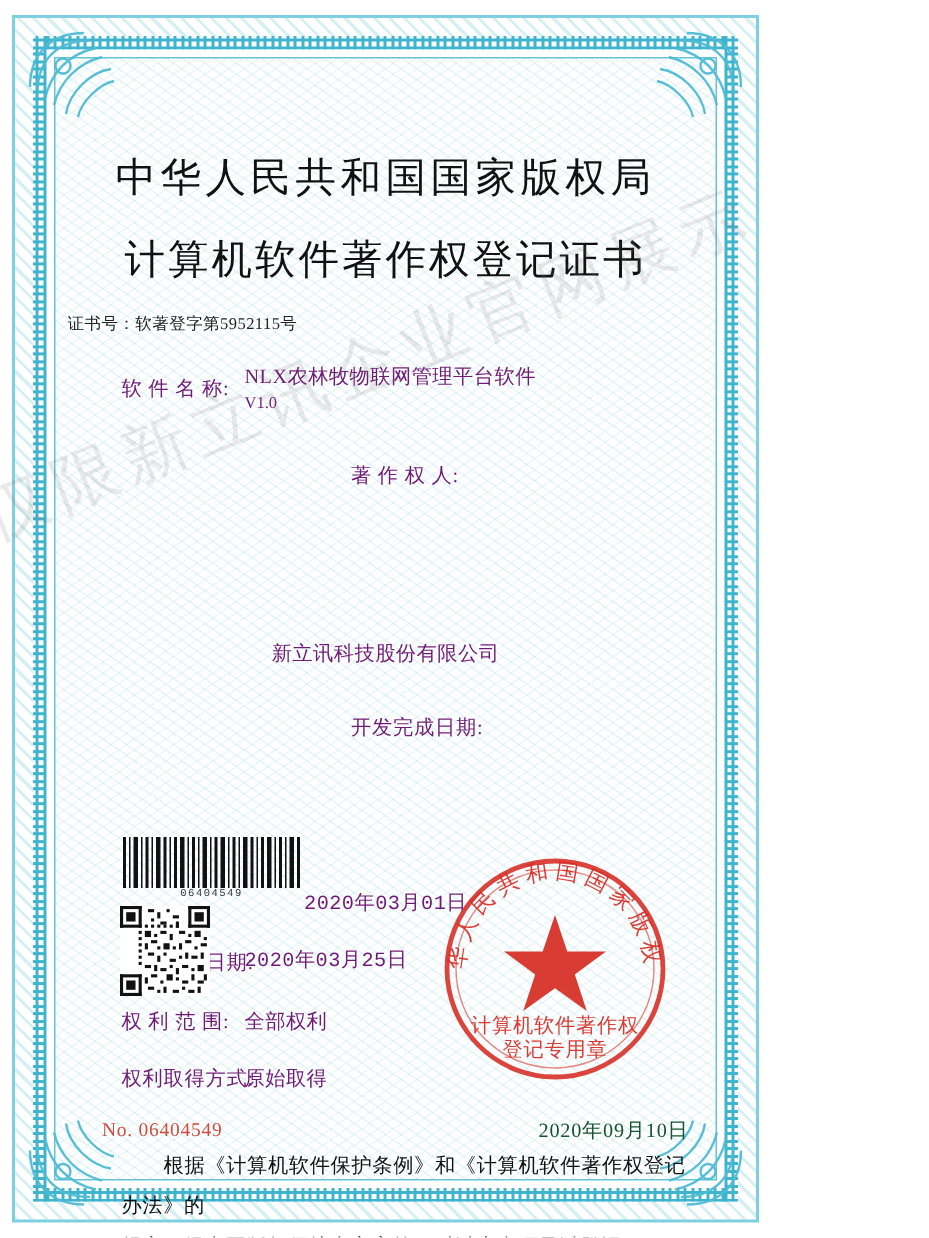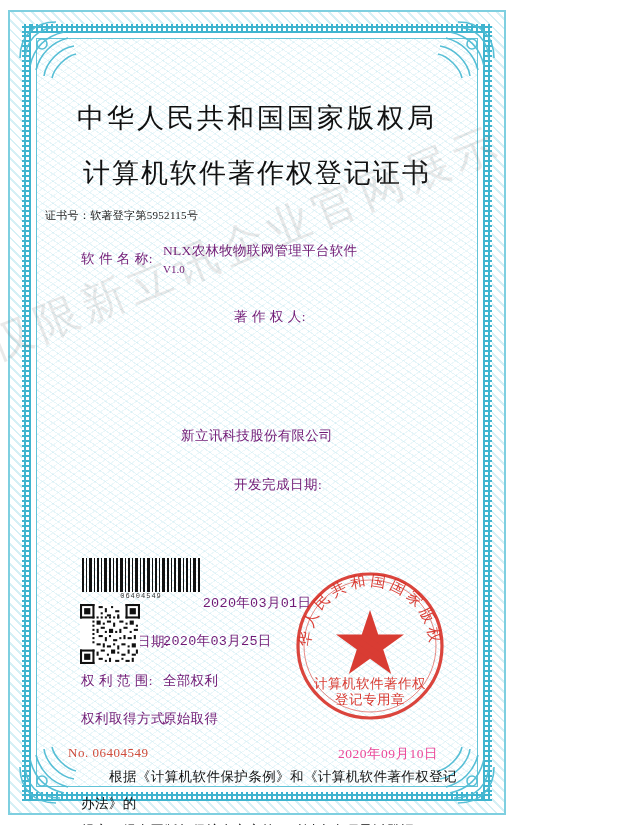--- a/index.html
+++ b/index.html
@@ -216,34 +216,34 @@
     right: 68px;
     top: 570px;
     width: 152px;
     height: 152px;
   }
 
   
   .footer {
     position: absolute;
     left: 68px;
-    right: 76px;
+    right: 55px;
     top: 745px;
     display: flex;
     justify-content: space-between;
     font-size: 13px;
     color: #c0392b;
   }
   .footer .serial {
     color: #cf4b3b;
     font-family: "Liberation Serif", serif;
     letter-spacing: 0.5px;
   }
   .footer .date {
-    color: #ec4899;
+    color: #14532d;
     font-size: 13.5px;
     letter-spacing: 0.5px;
   }
 
   
   .watermark {
     position: absolute;
     left: 30px;
     top: 200px;
     width: 560px;

